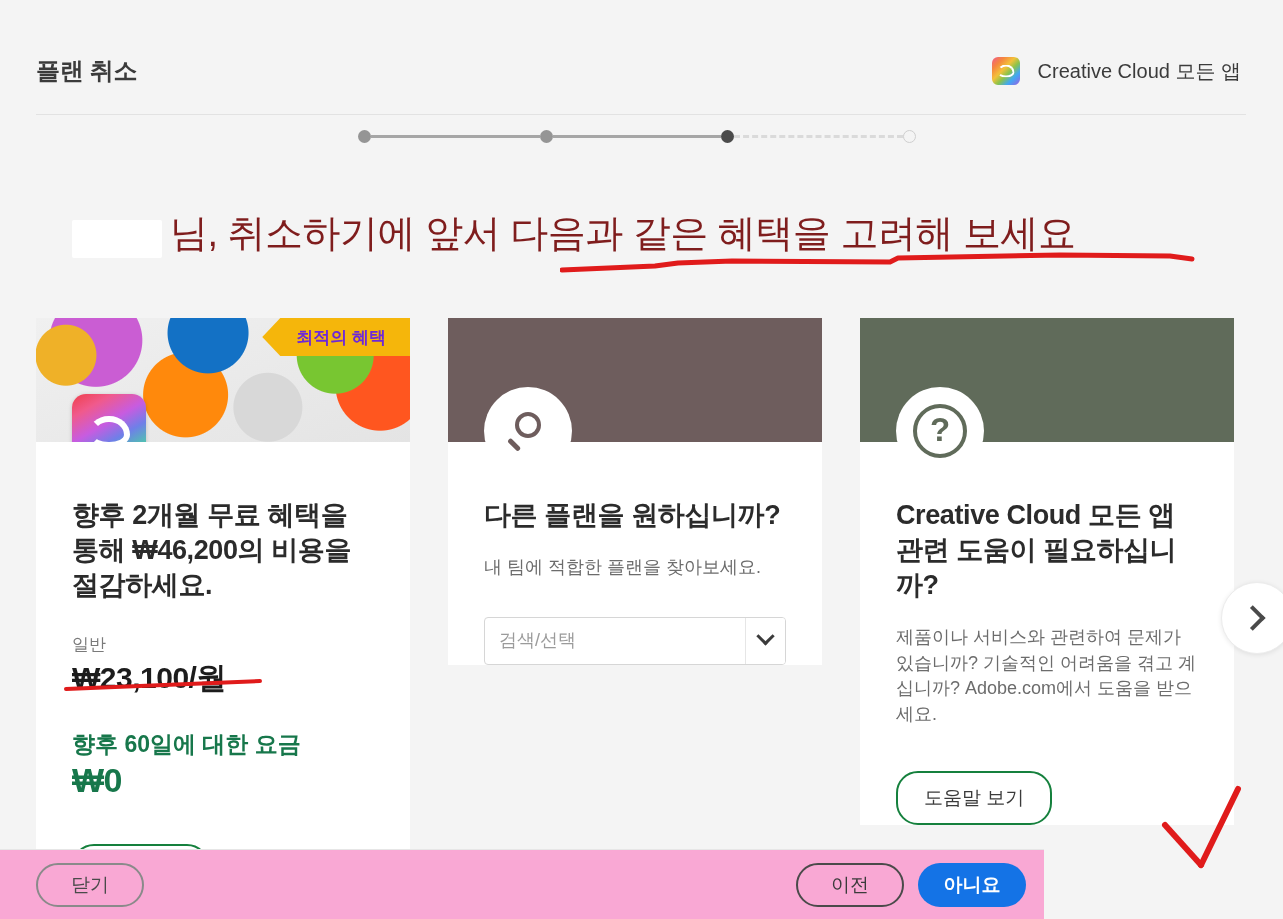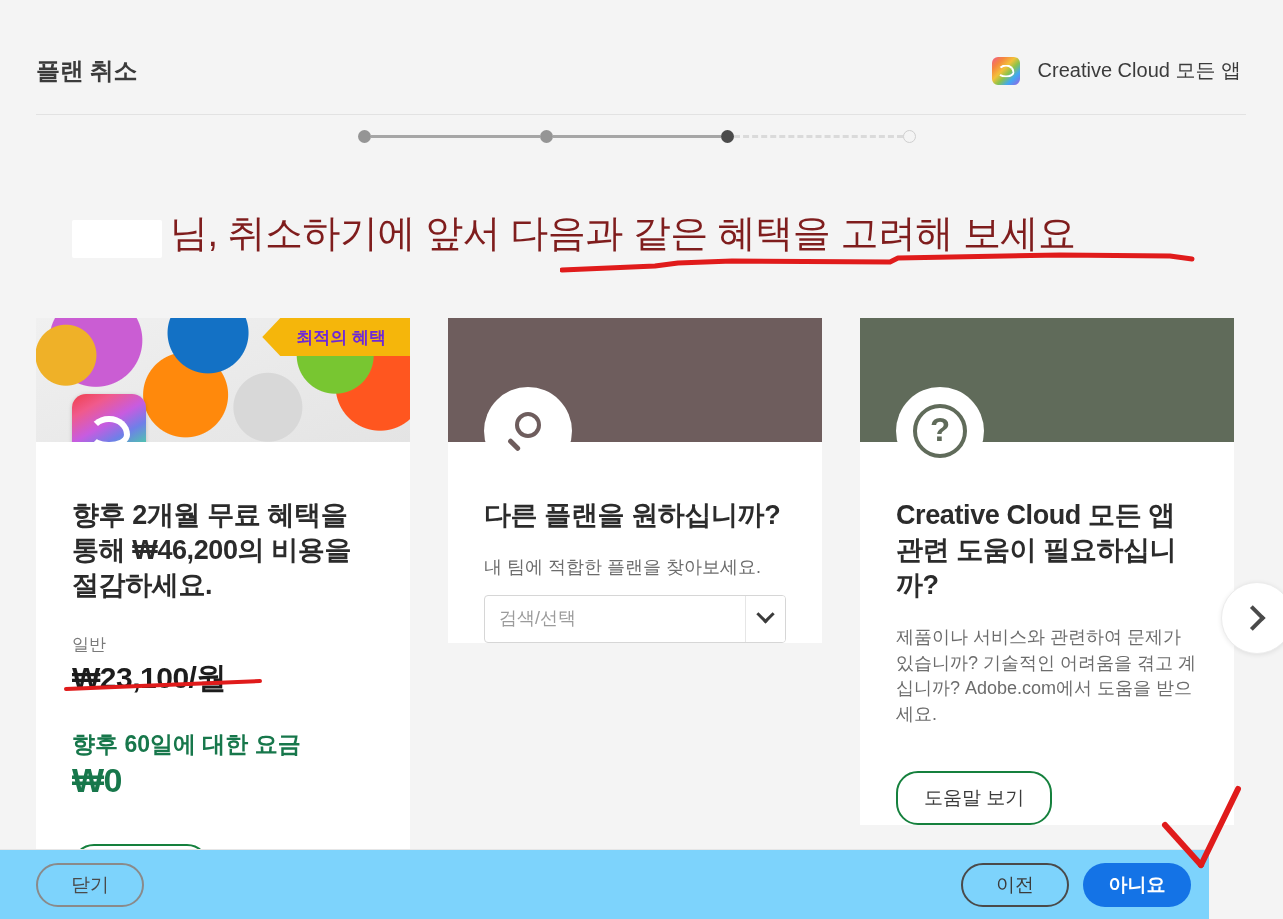--- a/index.html
+++ b/index.html
@@ -35,21 +35,21 @@
     font-size: 24px;
     font-weight: bold;
     color: #3b3b3b;
     letter-spacing: -0.3px;
   }
   .product-tag {
     position: absolute;
     right: 42px;
     top: 57px;
     display: flex;
-    align-items: flex-start;
+    align-items: center;
     gap: 18px;
   }
   .cc-badge {
     width: 28px; height: 28px;
     border-radius: 6px;
     position: relative;
     overflow: hidden;
     background: linear-gradient(135deg,#f05a8c 0%,#f5853f 22%,#f3c13a 42%,#8bc34a 58%,#3fa9f5 76%,#9c5ce0 100%);
     flex: none;
   }
@@ -316,21 +316,21 @@
   }
   .promo-price {
     margin-top: 1px;
     font-size: 34px;
     font-weight: bold;
     color: #17774b;
     letter-spacing: -0.5px;
   }
 
   .select-wrap {
-    margin-top: 14px;
+    margin-top: 36px;
     display: flex;
     width: 302px;
     height: 48px;
     border: 1px solid #d6d6d6;
     border-radius: 4px;
     background: #fff;
     overflow: hidden;
   }
   .select-input {
     flex: 1 1 auto;
@@ -392,23 +392,23 @@
     border-top: 4px solid #4a4a4a;
     border-right: 4px solid #4a4a4a;
     transform: rotate(45deg) translate(-3px,3px);
   }
 
   
   .footer {
     position: absolute;
     left: 0;
     bottom: 0;
-    width: 1209px;
+    width: 1044px;
     height: 70px;
-    background: #7dd3fc;
+    background: #f9a8d4;
     border-top: 1px solid #e6e6e6;
   }
   .btn {
     position: absolute;
     height: 44px;
     border-radius: 22px;
     font-size: 19px;
     font-family: inherit;
     cursor: pointer;
     display: flex;

